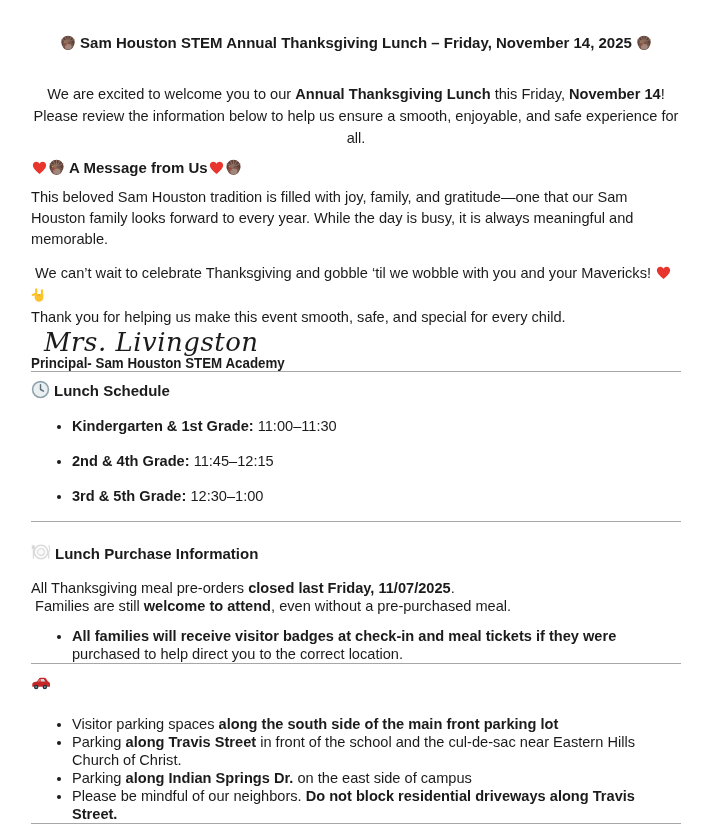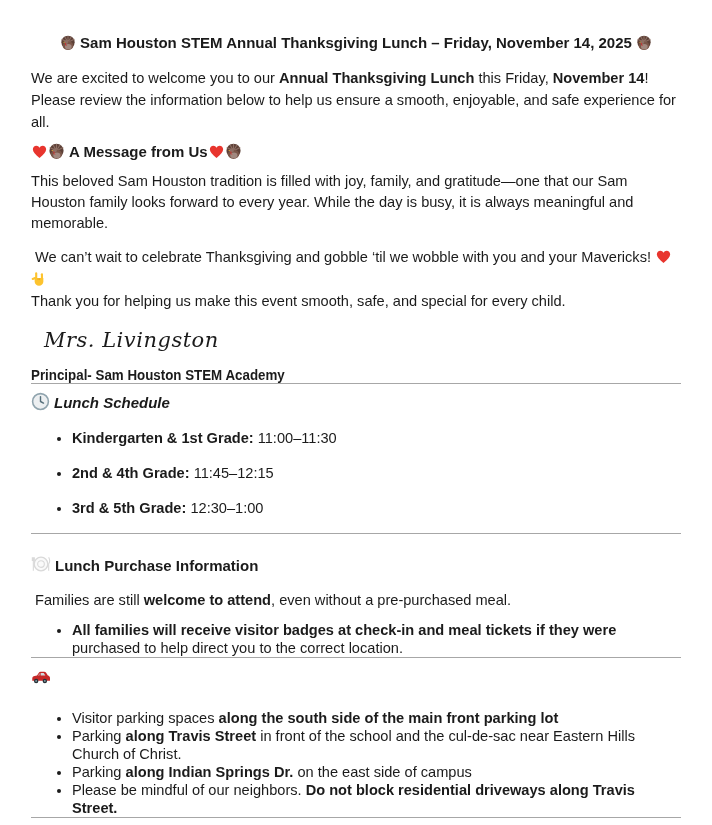--- a/index.html
+++ b/index.html
@@ -9,40 +9,40 @@
     background: #ffffff;
     color: #1b1b1b;
     font-family: "Liberation Sans", "DejaVu Sans", sans-serif;
     font-size: 14.6px;
     overflow: hidden;
   }
   .page { padding: 33px 31px 0 31px; }
   .b { font-weight: 700; }
 
   .title { text-align: center; font-weight: 700; font-size: 15px; line-height: 19px; }
-  .intro { line-height: 22px; margin-top: 15px; }
+  .intro { text-align: center; line-height: 22px; margin-top: 31px; }
 
   .h2 { font-size: 15px; font-weight: 700; line-height: 22px; }
   .msg-h   { margin-top: 8px; }
   .p1      { margin-top: 8px;  line-height: 21px; }
   .p2      { margin-top: 12px; line-height: 22px; }
-  .sig     { margin-top: 15px; padding-left: 13px;
+  .sig     { margin-top: 1px; padding-left: 13px;
              font-family: "DejaVu Serif", serif; font-style: italic;
-             font-size: 21px; line-height: 26px; letter-spacing: .5px; }
-  .signoff { margin-top: 14px; }
+             font-size: 26px; line-height: 26px; letter-spacing: .5px; }
+  .signoff { margin-top: 0; }
   .signoff-inner { display: inline-block; font-weight: 700; font-size: 14.5px;
              transform: scaleX(.92); transform-origin: 0 50%; letter-spacing: 0; }
 
   hr.divider { border: none; border-top: 1px solid #a7a7a7; margin: 0; }
   .hr1 { margin-top: 27px; }
   .hr2 { margin-top: 4px; }
   .hr3 { margin-top: 23px; }
   .hr4 { margin-top: 11px; }
 
-  .sched-h   { margin-top: 8px; font-style: italic; }
+  .sched-h   { margin-top: 8px; }
   ul { margin: 0; padding-left: 41px; }
   ul.sched-list { margin-top: 14px; }
   ul.sched-list li { line-height: 20px; margin-bottom: 15px; }
 
   .purch-h { margin-top: 20px; }
   .purch-p { margin-top: 14px; line-height: 18px; }
   ul.purch-list { margin-top: 12px; }
   ul.purch-list li { line-height: 18px; }
 
   .park-h { margin-top: 9px; }
@@ -154,20 +154,21 @@
 
   <hr class="divider hr2">
 
   <div class="h2 purch-h">
     <svg class="ic ic-lead" width="20" height="20">
         <use href="#i-plate"></use>
       </svg><span>Lunch Purchase Information</span>
   </div>
 
   <div class="purch-p">
+    <div><span>All Thanksgiving meal pre-orders </span><span class="b">closed last Friday, 11/07/2025</span><span>.</span></div>
     <div><span>&nbsp;Families are still </span><span class="b">welcome to attend</span><span>, even without a pre-purchased meal.</span></div>
   </div>
 
   <ul class="purch-list">
     <li><span class="b">All families will receive visitor badges at check-in and meal tickets if they were</span><span> purchased to help direct you to the correct location.</span></li>
   </ul>
 
   <hr class="divider hr3">
 
   <div class="h2 park-h">

